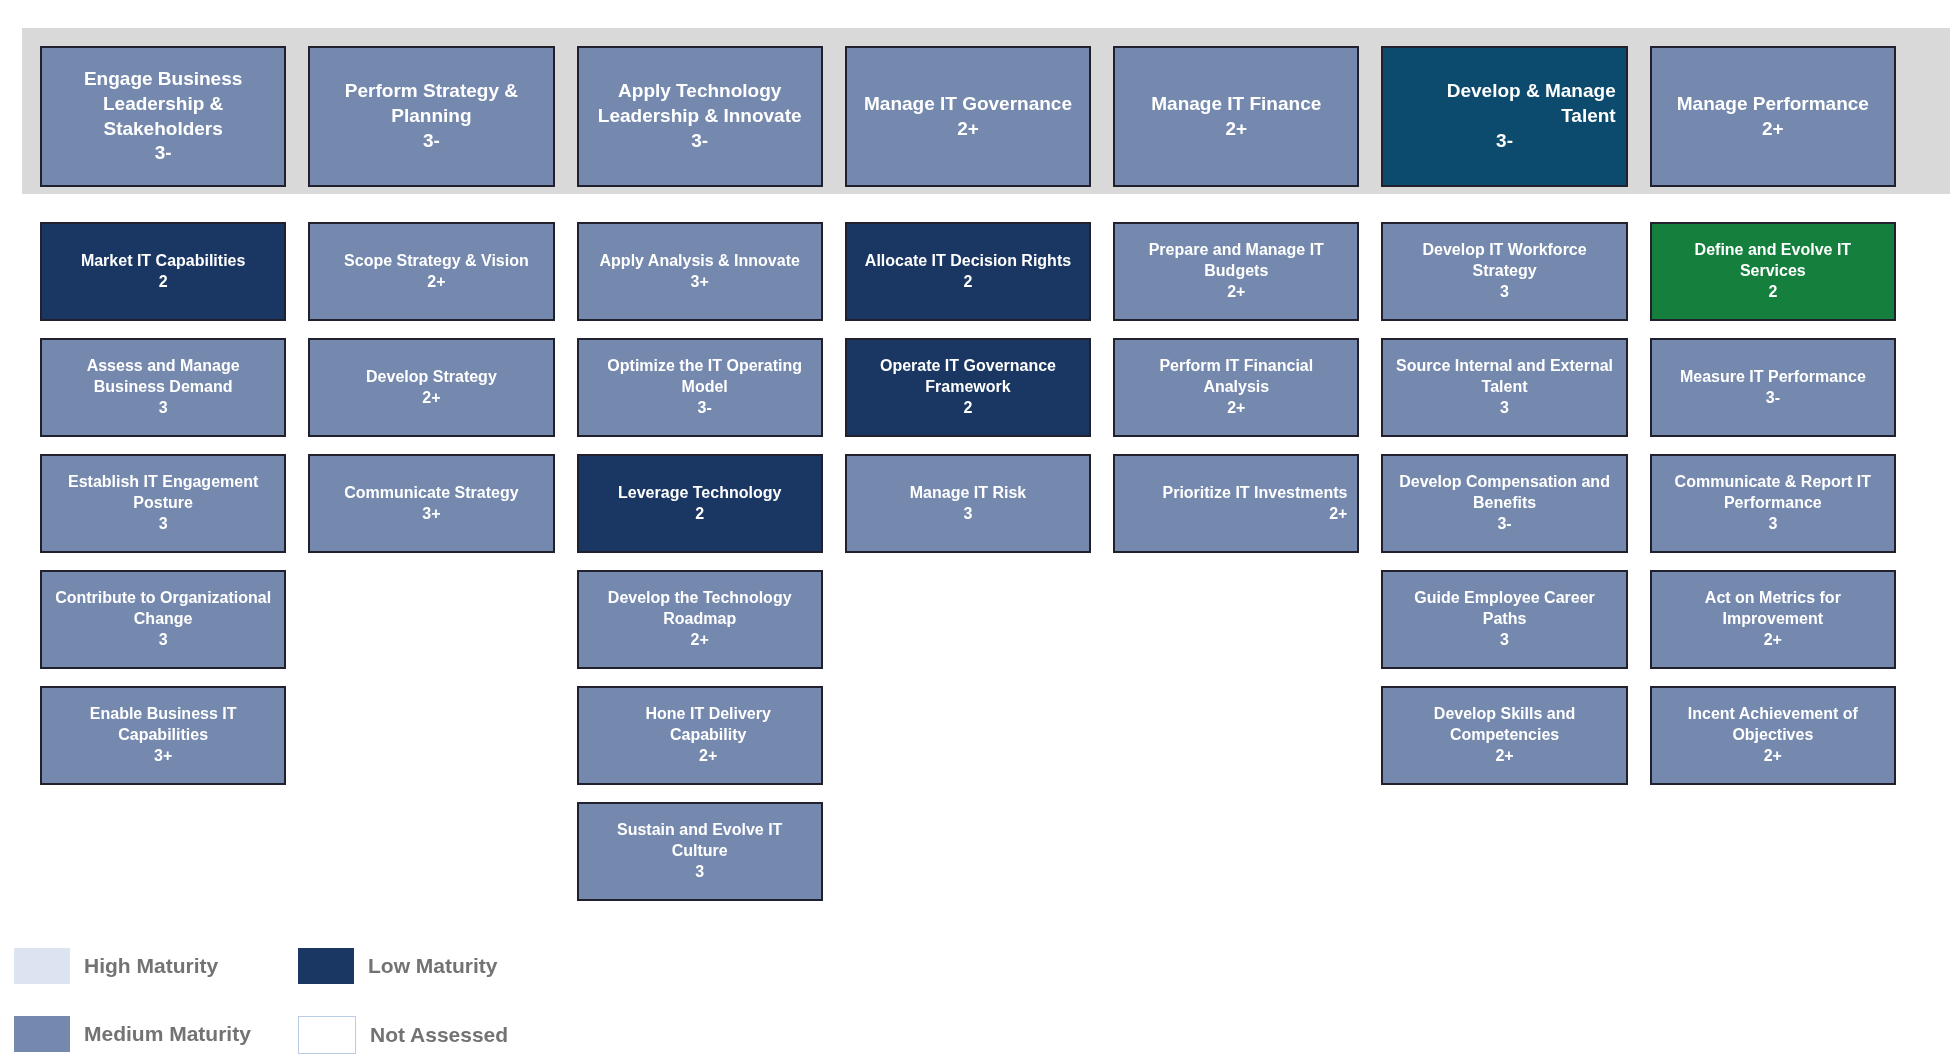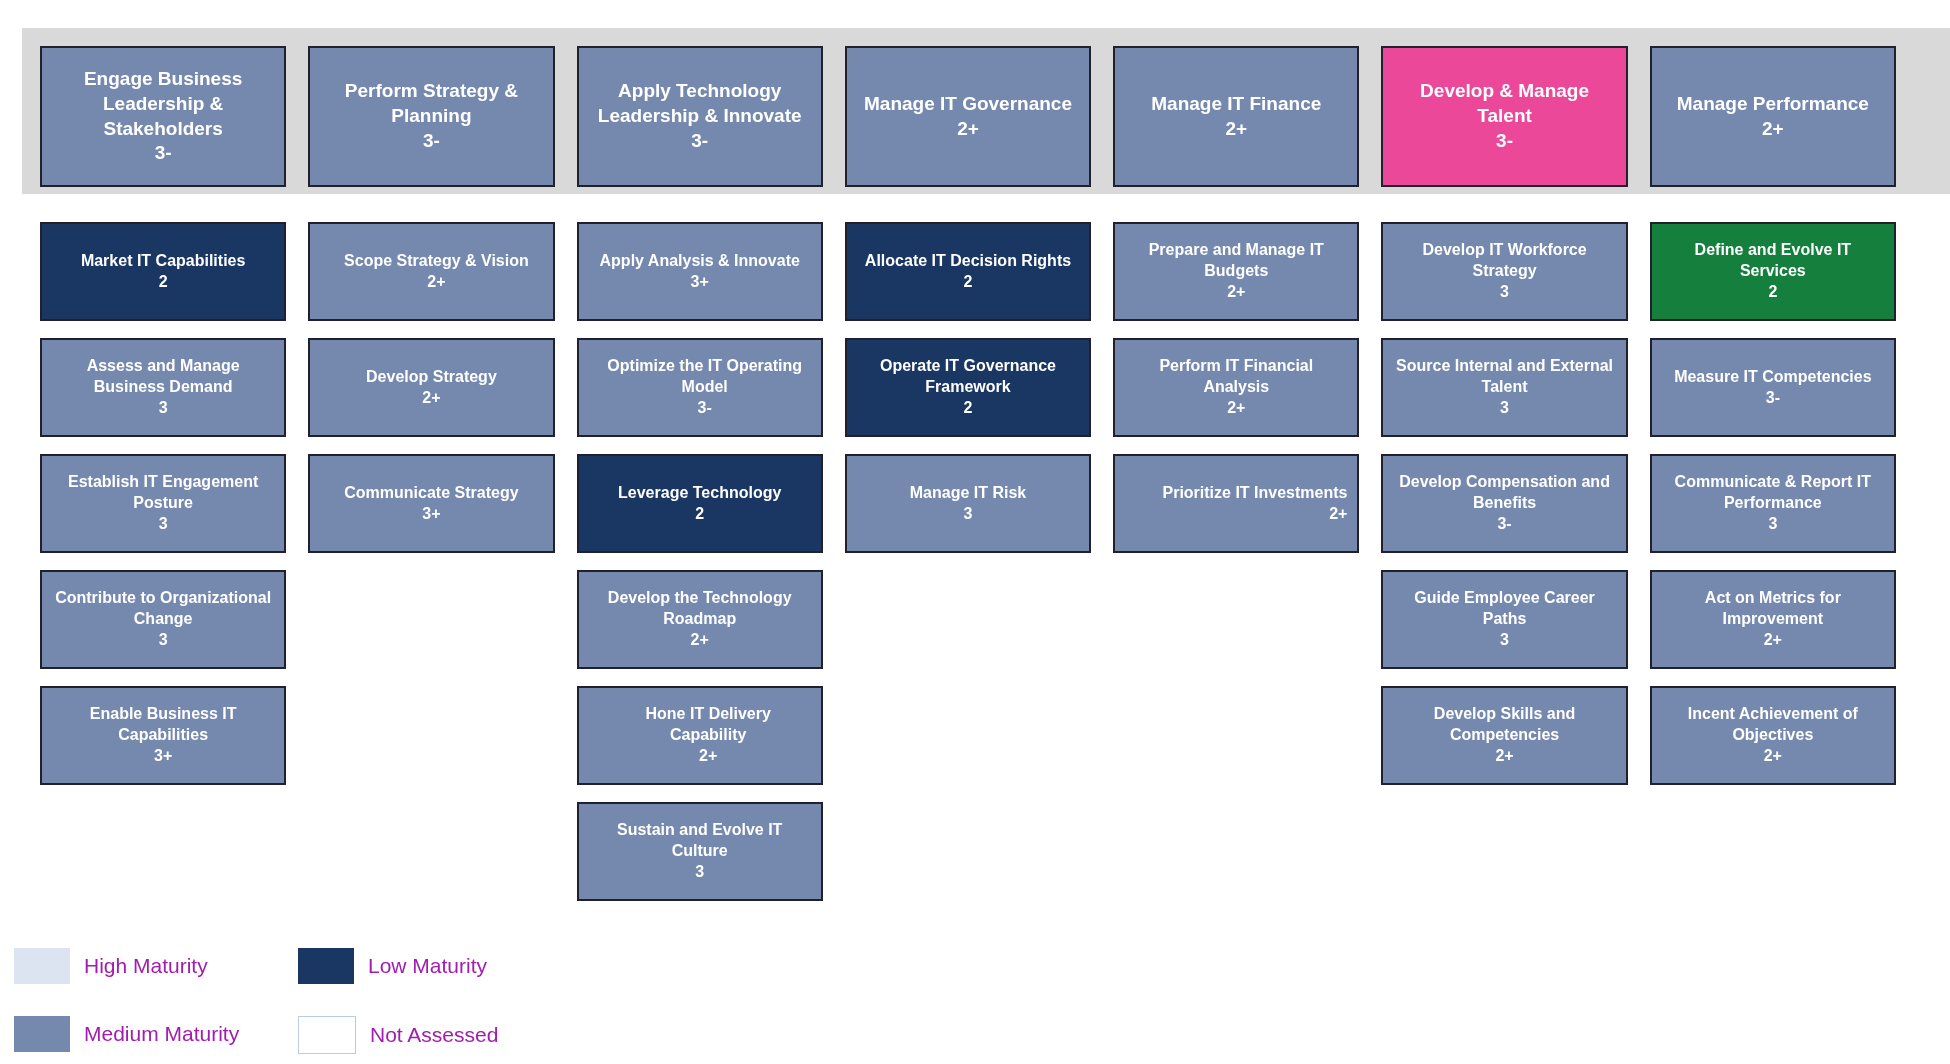--- a/index.html
+++ b/index.html
@@ -13,21 +13,21 @@
   .col{display:flex;flex-direction:column;min-width:0;}
   .box{box-sizing:border-box;border:2px solid #21212d;color:#ffffff;font-weight:bold;
        display:flex;flex-direction:column;align-items:center;justify-content:center;
        text-align:center;padding:4px 10px;line-height:1.3;}
   .header-box{height:141px;margin-bottom:35px;font-size:19px;}
   .cell{height:99px;margin-bottom:17px;font-size:16px;}
   .box-score{display:block;}
   .legend{position:absolute;left:0;top:0;width:1950px;height:1064px;pointer-events:none;}
   .legend-item{position:absolute;display:flex;align-items:center;}
   .legend-swatch{width:56px;height:36px;margin-right:14px;flex:0 0 auto;}
-  .legend-label{font-size:21px;color:#a21caf;font-weight:normal;}
+  .legend-label{font-size:21px;color:#737373;font-weight:bold;}
 </style>
 </head>
 <body>
 
 <div class="band"></div>
 <div class="grid">
     <div class="col">
       <div class="box header-box" style="background: rgb(117, 137, 174);">
         <span class="box-label">Engage Business Leadership &amp; Stakeholders</span>
         <span class="box-score">3-</span>
@@ -131,21 +131,21 @@
       <div class="box cell" style="background: rgb(117, 137, 174);">
         <span class="box-label">Perform IT Financial Analysis</span>
         <span class="box-score">2+</span>
       </div>
       <div class="box cell" style="background: rgb(117, 137, 174); align-items: flex-end;">
         <span class="box-label">Prioritize IT Investments</span>
         <span class="box-score">2+</span>
       </div>
     </div>
     <div class="col">
-      <div class="box header-box" style="background: #ec4899;">
+      <div class="box header-box" style="background: #0c4a6e; text-align: right;">
         <span class="box-label">Develop &amp; Manage Talent</span>
         <span class="box-score">3-</span>
       </div>
       <div class="box cell" style="background: rgb(117, 137, 174);">
         <span class="box-label">Develop IT Workforce Strategy</span>
         <span class="box-score">3</span>
       </div>
       <div class="box cell" style="background: rgb(117, 137, 174);">
         <span class="box-label">Source Internal and External Talent</span>
         <span class="box-score">3</span>
@@ -166,21 +166,21 @@
     <div class="col">
       <div class="box header-box" style="background: rgb(117, 137, 174);">
         <span class="box-label">Manage Performance</span>
         <span class="box-score">2+</span>
       </div>
       <div class="box cell" style="background: #15803d;">
         <span class="box-label">Define and Evolve IT Services</span>
         <span class="box-score">2</span>
       </div>
       <div class="box cell" style="background: rgb(117, 137, 174);">
-        <span class="box-label">Measure IT Competencies</span>
+        <span class="box-label">Measure IT Performance</span>
         <span class="box-score">3-</span>
       </div>
       <div class="box cell" style="background: rgb(117, 137, 174);">
         <span class="box-label">Communicate &amp; Report IT Performance</span>
         <span class="box-score">3</span>
       </div>
       <div class="box cell" style="background: rgb(117, 137, 174);">
         <span class="box-label">Act on Metrics for Improvement</span>
         <span class="box-score">2+</span>
       </div>

